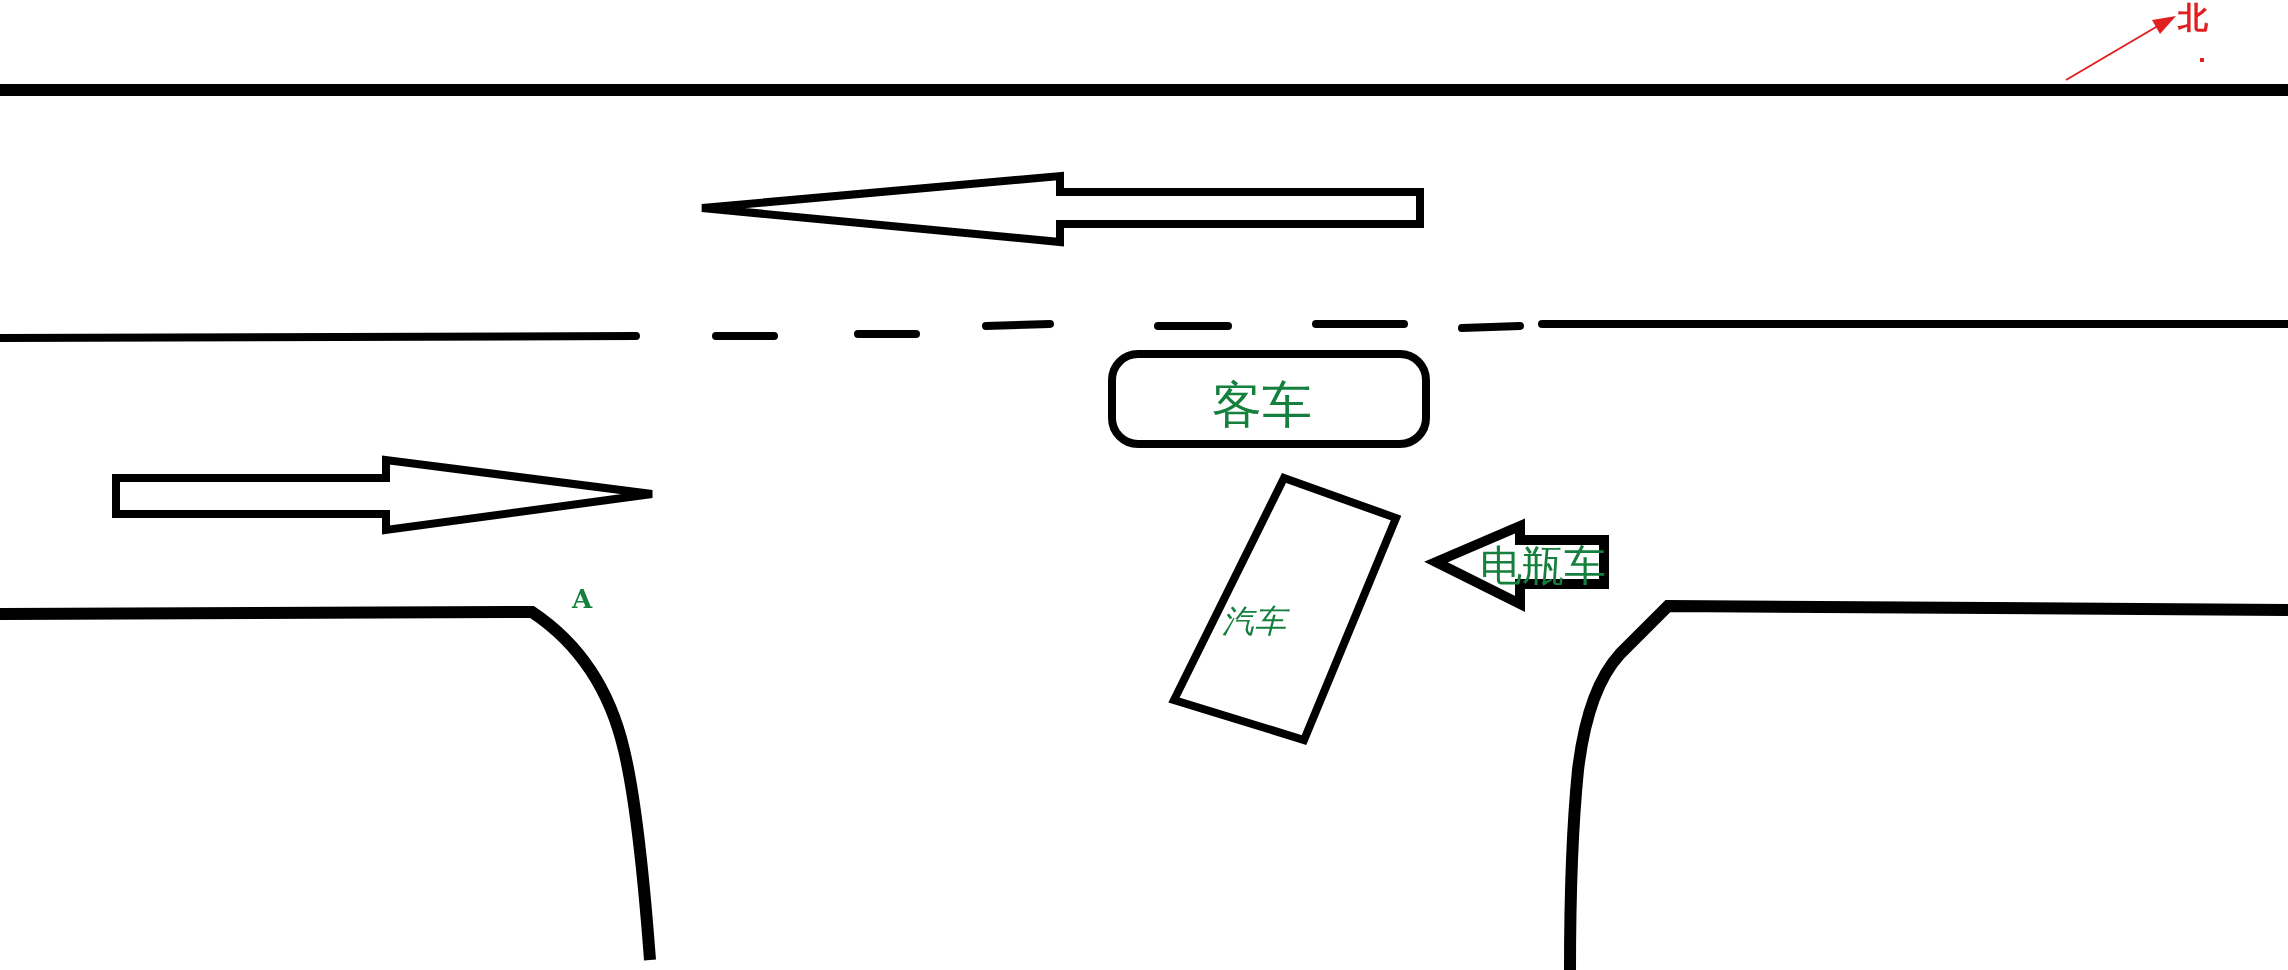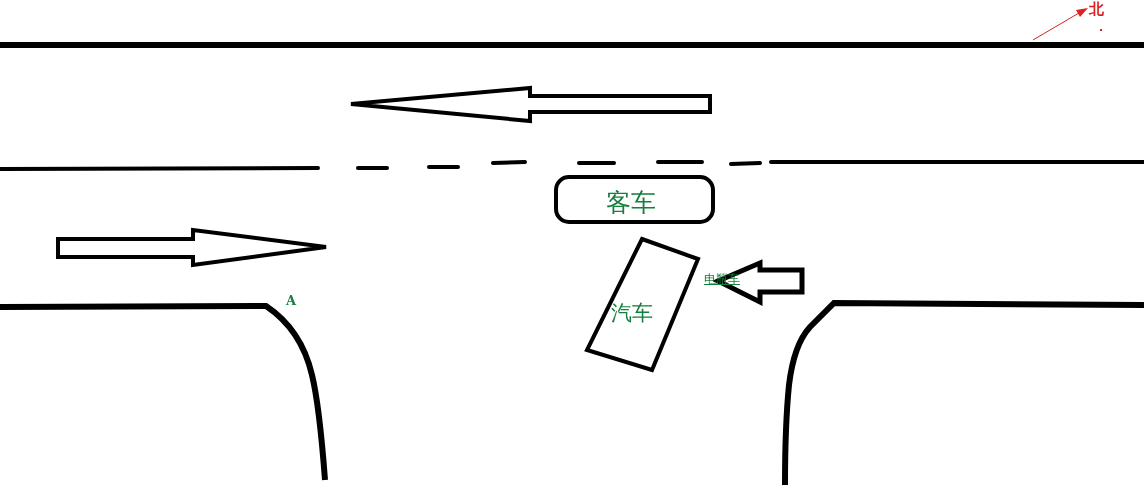--- a/index.html
+++ b/index.html
@@ -1,21 +1,21 @@
 <!DOCTYPE html>
 <html><head>
   <meta charset="utf-8">
   <style>
     html, body { margin: 0; padding: 0; background: #ffffff; }
     body { width: 1144px; height: 485px; overflow: hidden; position: relative; }
     #canvas { position: absolute; left: 0; top: 0; width: 1144px; height: 485px; }
     .lbl { position: absolute; white-space: nowrap; line-height: 1; color: #15803d; }
     .lbl-bus { left: 606px; top: 190px; font-size: 25px; font-family: "DejaVu Sans", sans-serif; }
-    .lbl-car { left: 611px; top: 303px; font-size: 21px; font-family: "DejaVu Sans", sans-serif; }
-    .lbl-ebike { left: 704px; top: 273px; font-size: 12px; font-family: "DejaVu Sans", sans-serif; text-decoration: underline; }
+    .lbl-car { left: 611px; top: 303px; font-size: 16px; font-family: "DejaVu Sans", sans-serif; font-style: italic; }
+    .lbl-ebike { left: 740px; top: 273px; font-size: 21px; font-family: "DejaVu Sans", sans-serif; }
     .lbl-a { left: 286px; top: 294px; font-size: 13px; font-weight: bold; font-family: "DejaVu Serif", serif; }
     .lbl-north { left: 1089px; top: 2px; font-size: 15px; font-weight: bold; color: #e02020; font-family: "DejaVu Sans", sans-serif; }
   </style>
 </head>
 <body>
 
 <svg id="canvas" width="1144" height="485" viewBox="0 0 1144 485" xmlns="http://www.w3.org/2000/svg">
 
   <line x1="0" y1="45" x2="1144" y2="45" stroke="#000" stroke-width="6"></line>
 

